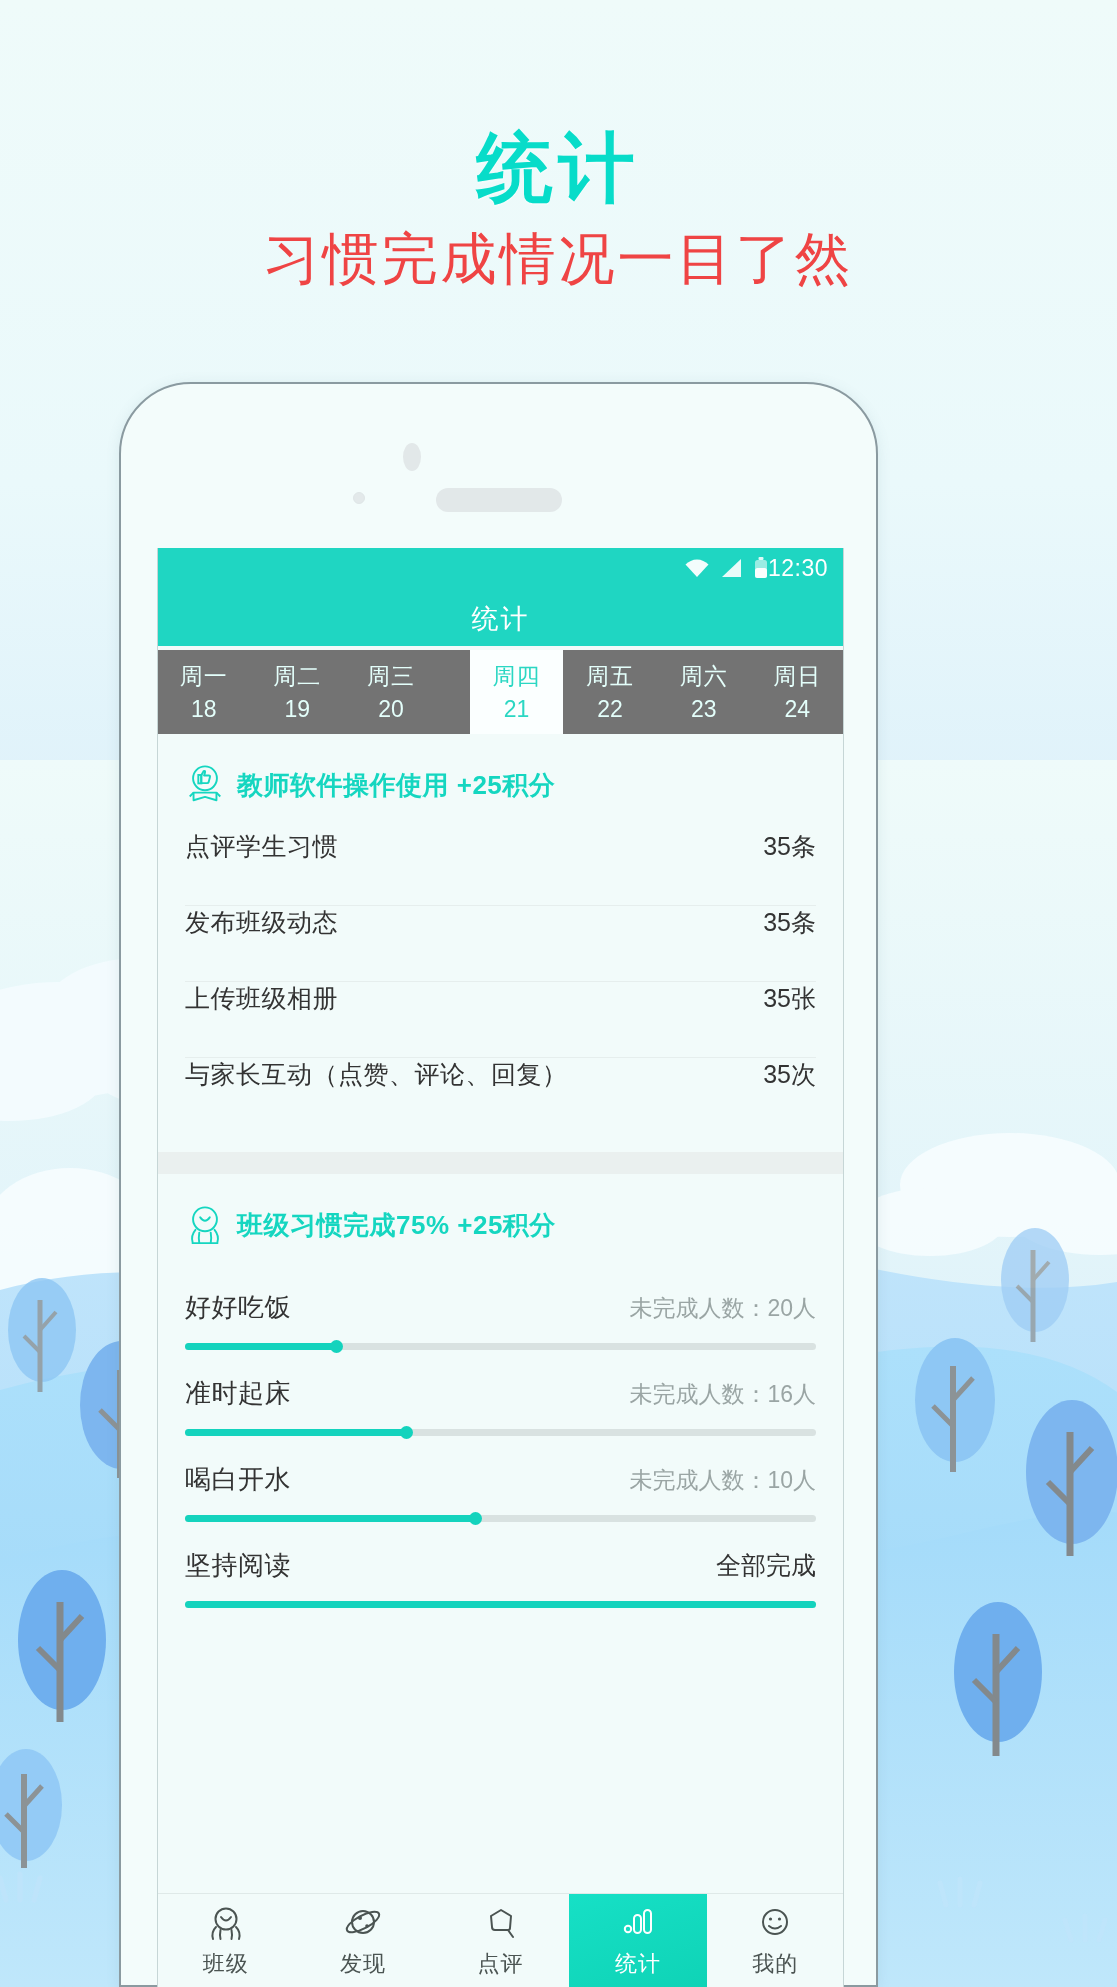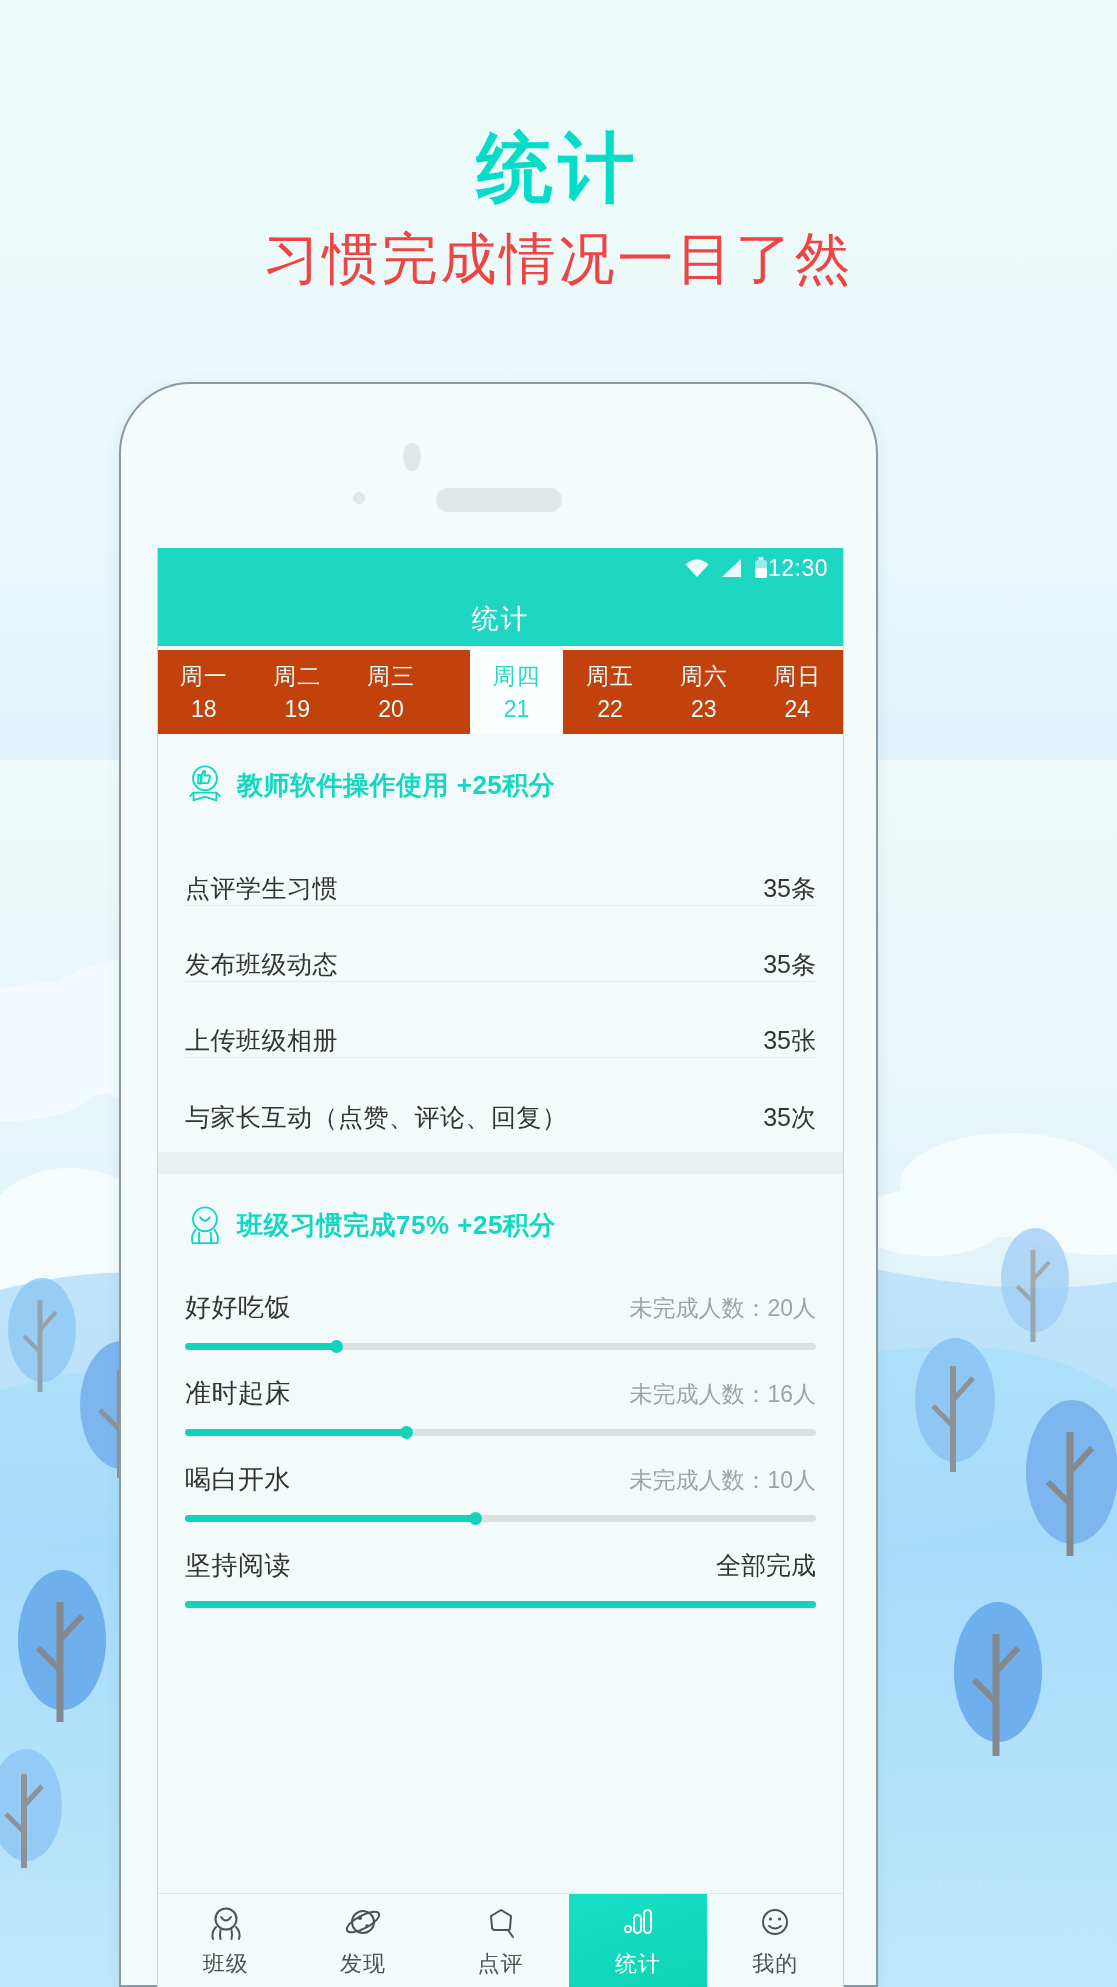--- a/index.html
+++ b/index.html
@@ -58,36 +58,36 @@
   .svg-ico { display:block; }
   #status-time { color:#fff; font-size:23px; letter-spacing:.5px; }
 
   
   #appbar { height:62px; background:#1fd6c2; display:flex; align-items:center;
             justify-content:center; position:relative; }
   #appbar-title { color:#fff; font-size:27px; letter-spacing:2px; }
   #appbar-underline { position:absolute; left:0; right:0; bottom:0; height:4px; background:#f2fbfa; }
 
   
-  #daytabs { height:84px; background:#c2410c; display:flex; }
+  #daytabs { height:84px; background:#737373; display:flex; }
   .day-tab { flex:1; display:flex; flex-direction:column; align-items:center;
              justify-content:center; gap:4px; color:#e4fffb; }
   .day-tab .dname { font-size:23px; letter-spacing:1px; }
   .day-tab .dnum  { font-size:23px; }
   .day-tab.active { background:#fbffff; color:#2ed9c4;margin-left:32px; }
   .day-tab.active .dname,.day-tab.active .dnum { color:#2bd7c3; }
 
   
   #content { background:#f2fbfa; }
   .section { padding:0 28px; }
   .sec-head { display:flex; align-items:center; gap:12px; padding:30px 0 24px 0; }
   .sec-head .badge-ico { width:40px; height:42px; flex:none; }
   .sec-head .sec-title { font-size:26px; color:#15d6c0; font-weight:bold; letter-spacing:.5px; }
 
-  .row { display:flex; align-items:flex-end; justify-content:space-between;
+  .row { display:flex; align-items:flex-start; justify-content:space-between;
          height:76px; border-bottom:1px solid #e6eeed; }
   .row:last-child { border-bottom:none; }
   .row .rlabel { font-size:25px; color:#333; letter-spacing:.5px; }
   .row .rvalue { font-size:25px; color:#333; }
 
   .sec-divider { height:22px; background:#eaf0ef; margin-top:18px; }
 
   
   .habit { padding:20px 0 6px 0; }
   .habit-top { display:flex; align-items:baseline; justify-content:space-between; }

